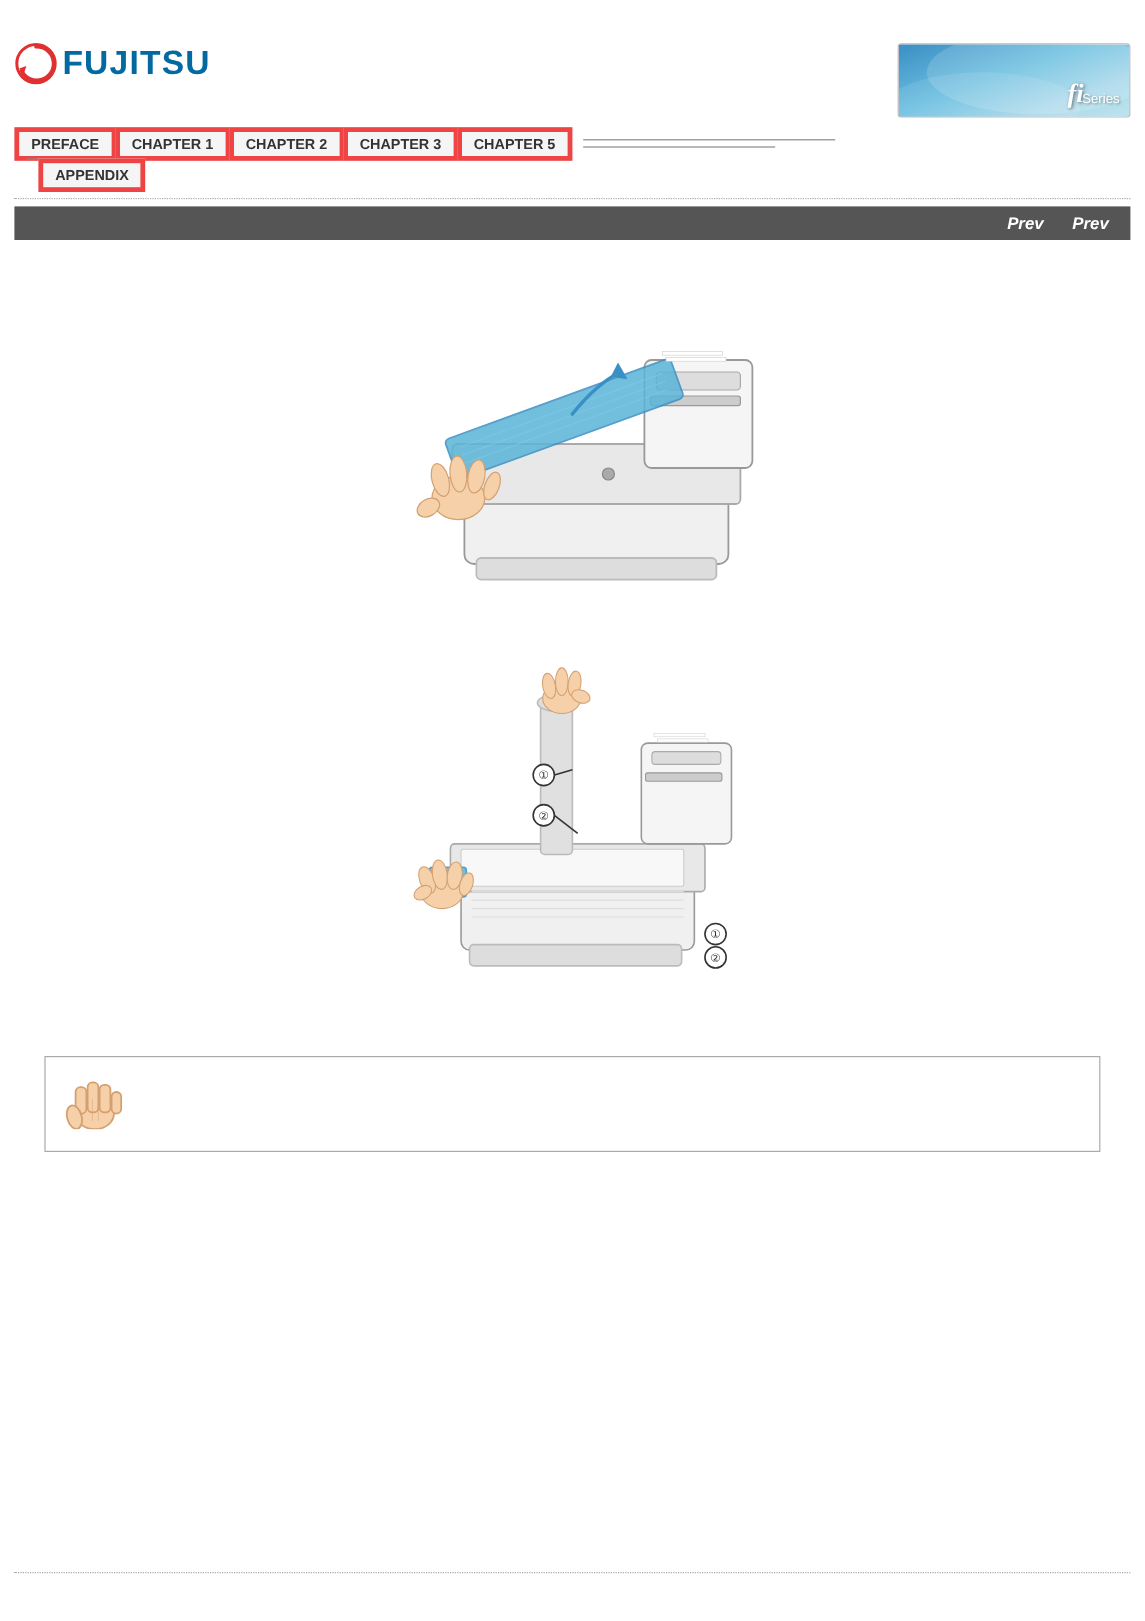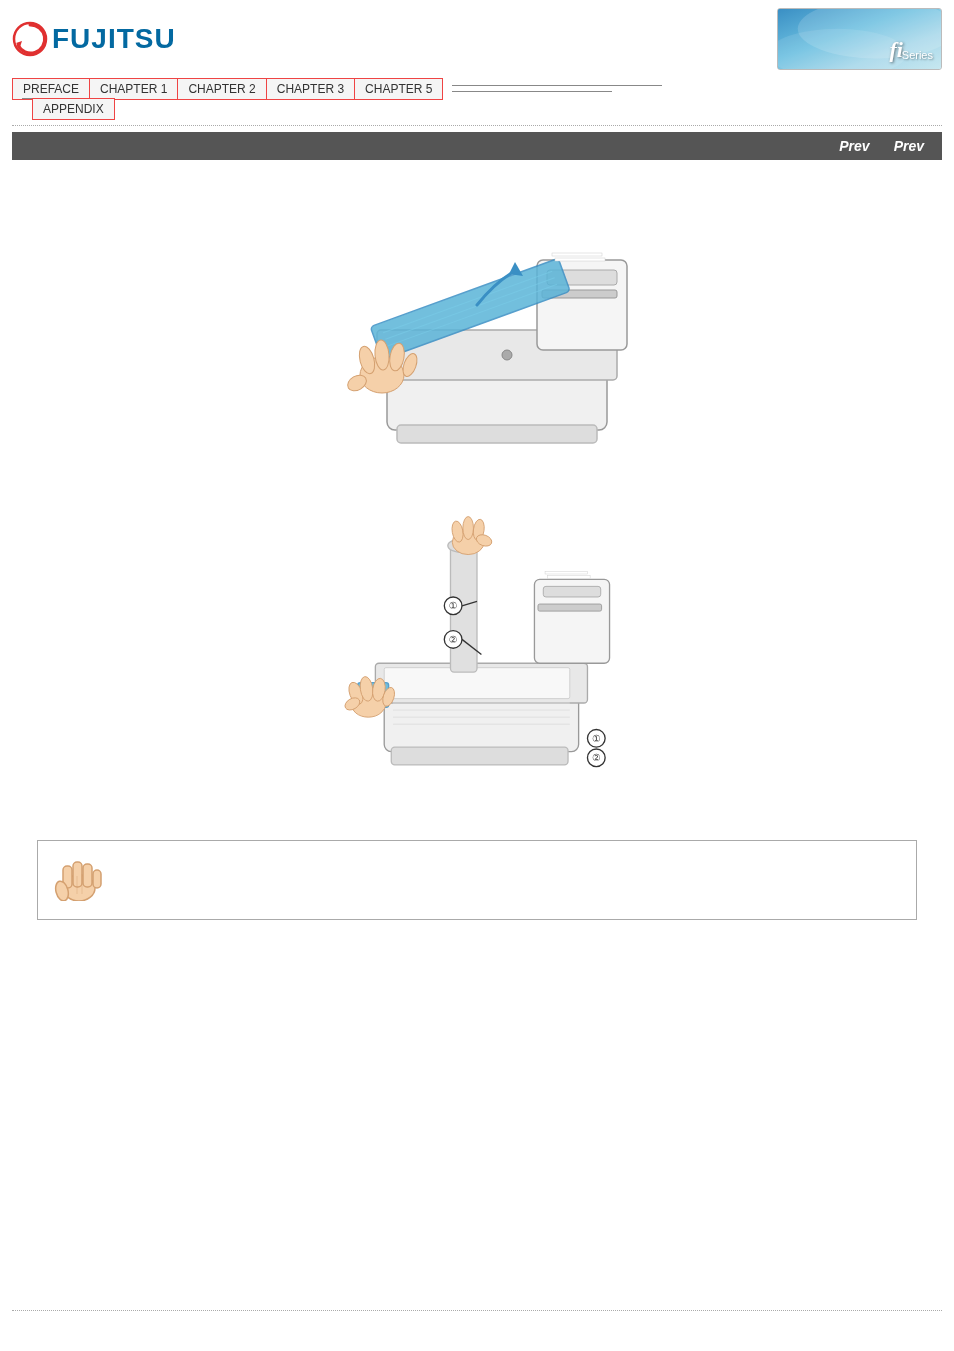--- a/index.html
+++ b/index.html
@@ -20,24 +20,24 @@
       padding: 8px 12px 4px 12px;
       border-bottom: none;
     }
 
     
     .nav-section {
       padding: 0 12px;
       margin-top: 4px;
     }
     .nav-item {
-      border: 1px solid #ef4444;
+      border: 4px solid #ef4444;
       padding: 3px 10px;
       font-size: 12px;
-      font-weight: normal;
+      font-weight: bold;
       color: #333;
       cursor: pointer;
       background: #f5f5f5;
       white-space: nowrap;
       margin-right: -1px;
       margin-bottom: -1px;
     }
 
     
     .dotted-sep {
@@ -99,31 +99,32 @@
       width: 380px;
       height: 260px;
     }
     .scanner-svg2 {
       width: 380px;
       height: 320px;
     }
 
     
     .fi-logo-container {
-      width: 165px;
+      width: 194px;
       height: 62px;
       background: linear-gradient(135deg, #4a9fd4 0%, #7ec8e3 40%, #b8dce8 60%, #e8f4f8 80%, #d4e8f0 100%);
       border: 1px solid #bbb;
       border-radius: 3px;
       position: relative;
       overflow: hidden;
       display: flex;
       align-items: flex-end;
       justify-content: flex-end;
       padding: 4px 6px;
+      margin-top: 28px;
     }
     .fi-logo-wave {
       position: absolute;
       top: 0; left: 0; right: 0; bottom: 0;
     }
   </style>
 </head>
 <body>
 
 <div class="header">

